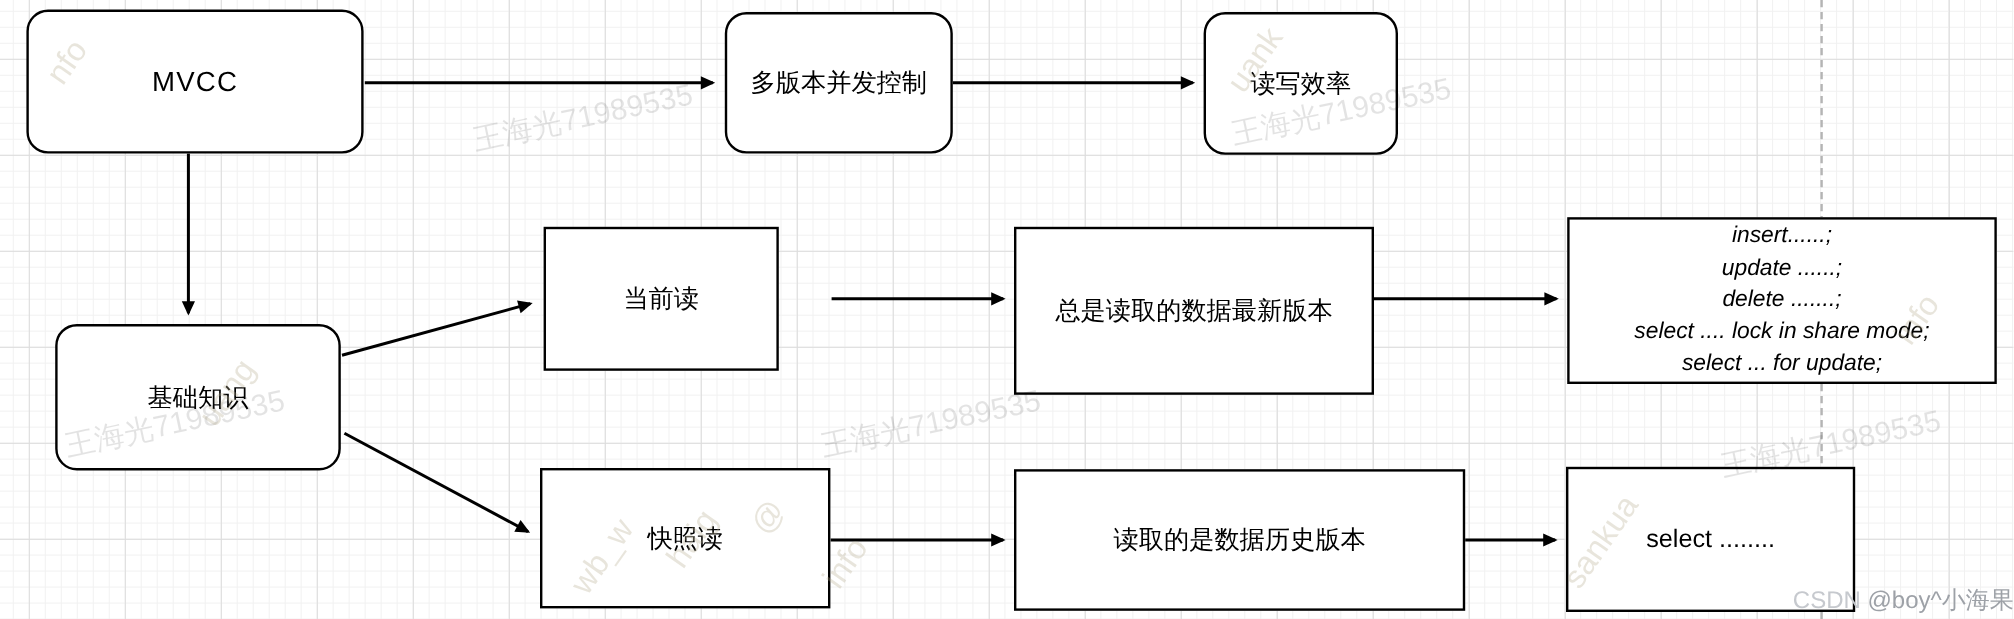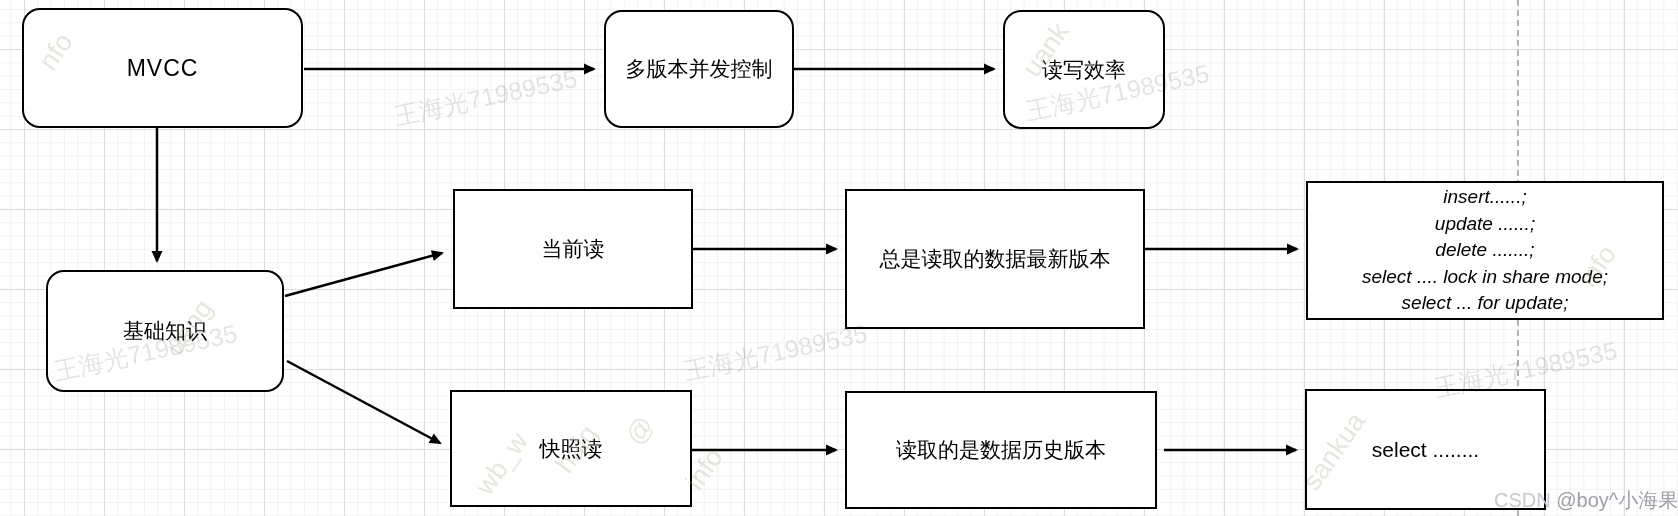--- a/index.html
+++ b/index.html
@@ -92,41 +92,41 @@
   </div>
 
   <div class="node rounded" style="left:1003px;top:10px;width:162px;height:119px;">
     <span>读写效率</span>
   </div>
 
   <div class="node rounded" style="left:46px;top:270px;width:238px;height:122px;">
     <span>基础知识</span>
   </div>
 
-  <div class="node" style="left:453px;top:189px;width:240px;height:120px;">
+  <div class="node" style="left:453px;top:189px;width:196px;height:120px;">
     <span>当前读</span>
   </div>
 
   <div class="node" style="left:845px;top:189px;width:300px;height:140px;">
     <span>总是读取的数据最新版本</span>
   </div>
 
   <div class="node sql-detail" style="left:1306px;top:181px;width:358px;height:139px;font-style:italic;">
     <div class="sql-line">insert......;</div>
     <div class="sql-line">update ......;</div>
     <div class="sql-line">delete .......;</div>
     <div class="sql-line">select .... lock in share mode;</div>
     <div class="sql-line">select ... for update;</div>
   </div>
 
   <div class="node" style="left:450px;top:390px;width:242px;height:117px;">
     <span>快照读</span>
   </div>
 
-  <div class="node" style="left:845px;top:391px;width:312px;height:118px;">
+  <div class="node" style="left:845px;top:391px;width:376px;height:118px;">
     <span>读取的是数据历史版本</span>
   </div>
 
   <div class="node" style="left:1305px;top:389px;width:241px;height:121px;">
     <span>select ........</span>
   </div>
 
   <span class="wm-owner" style="left:398px;top:100px;">王海光71989535</span>
   <span class="wm-owner" style="left:1030px;top:95px;">王海光71989535</span>
   <span class="wm-owner" style="left:58px;top:355px;">王海光71989535</span>

